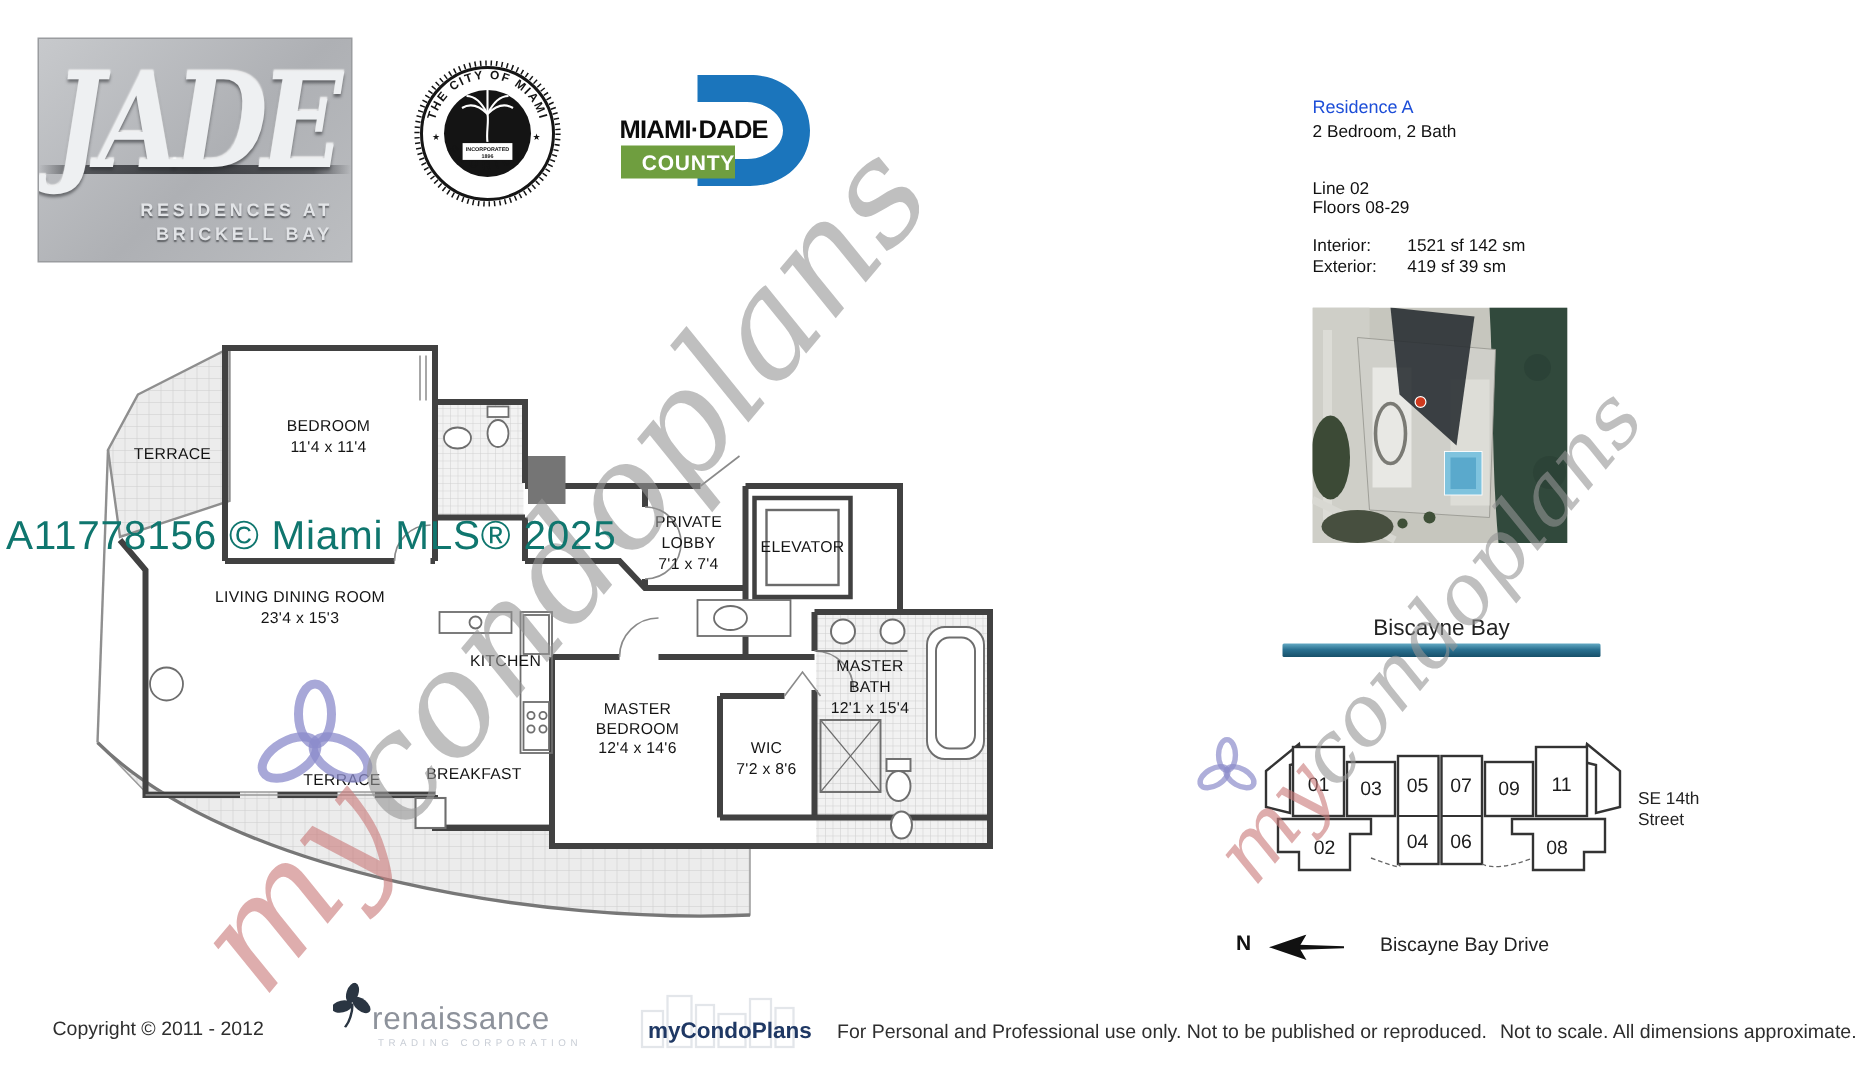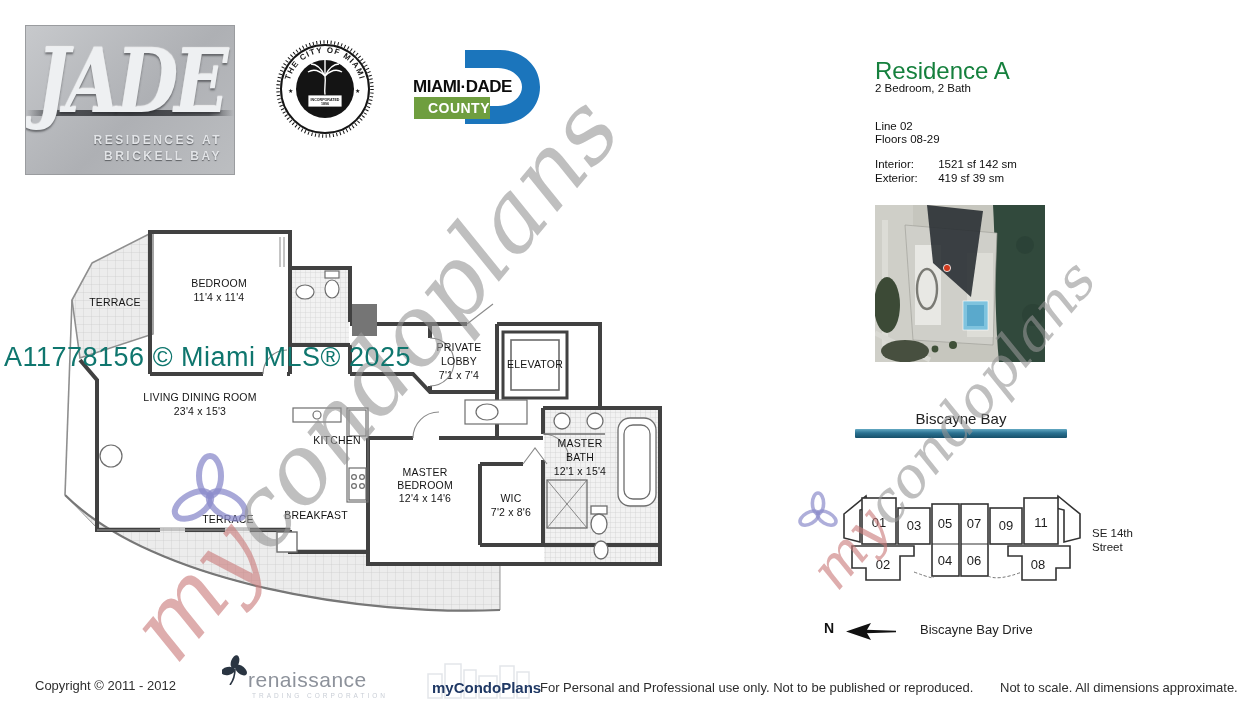--- a/index.html
+++ b/index.html
@@ -25,21 +25,21 @@
   
   .mdade{left:403px;top:47px;width:150px;height:80px;}
   .mdade-text{position:absolute;left:10px;top:30px;font-size:17px;font-weight:800;
         letter-spacing:-.5px;color:#0c0c0c;}
   .mdade-county{position:absolute;left:11px;top:50px;width:76px;height:22px;
         background:#6f9e3f;color:#fff;font-size:14px;font-weight:800;
         text-align:right;line-height:22px;letter-spacing:.5px;}
 
   
   .res{left:875px;top:60px;width:230px;font-size:11.5px;line-height:13px;color:#111;}
-  .res-title{font-size:24px;line-height:22px;color:#15803d;}
+  .res-title{font-size:12px;line-height:22px;color:#1d4ed8;}
   .res-row{margin-top:1px;}
   .res-label{display:inline-block;width:60px;}
 
   .bay-label{left:855px;top:410px;width:212px;text-align:center;font-size:15px;color:#222;}
   .bay-bar{left:855px;top:429px;width:212px;height:9px;
         background:linear-gradient(180deg,#63a9c3 0%,#2a7191 45%,#17506a 100%);border-radius:1px;}
   .street{left:1092px;top:526px;font-size:11.5px;line-height:14px;color:#222;}
   .north-n{left:824px;top:620px;font-size:14px;font-weight:bold;color:#111;}
   .drive{left:920px;top:622px;font-size:13px;color:#222;}
 
@@ -51,21 +51,21 @@
   .wm-right{left:822px;top:548px;font-size:56px;}
   .wm-gray{color:rgba(148,148,148,.60);}
   .wm-red{color:rgba(201,122,122,.62);}
 
   
   .ft{font-size:13px;color:#2e2e2e;}
   .ft-copy{left:35px;top:678px;}
   .ft-ren-name{left:248px;top:668px;font-size:21px;color:#8d929b;letter-spacing:.5px;}
   .ft-ren-sub{left:252px;top:692px;font-size:6.5px;color:#c9ced6;letter-spacing:3px;}
   .ft-brand{left:432px;top:679px;font-size:15px;font-weight:bold;color:#1f3864;z-index:2;}
-  .ft-usage{left:540px;top:680px;}
+  .ft-usage{left:558px;top:680px;}
   .ft-scale{left:1000px;top:680px;}
 
   svg text{font-family:"Liberation Sans",sans-serif;}
   .plan-label{font-size:10.5px;fill:#141414;letter-spacing:.2px;}
   .unit-num{font-size:13px;fill:#1c1c1c;}
 </style>
 </head>
 <body>
 
 <div class="page">

